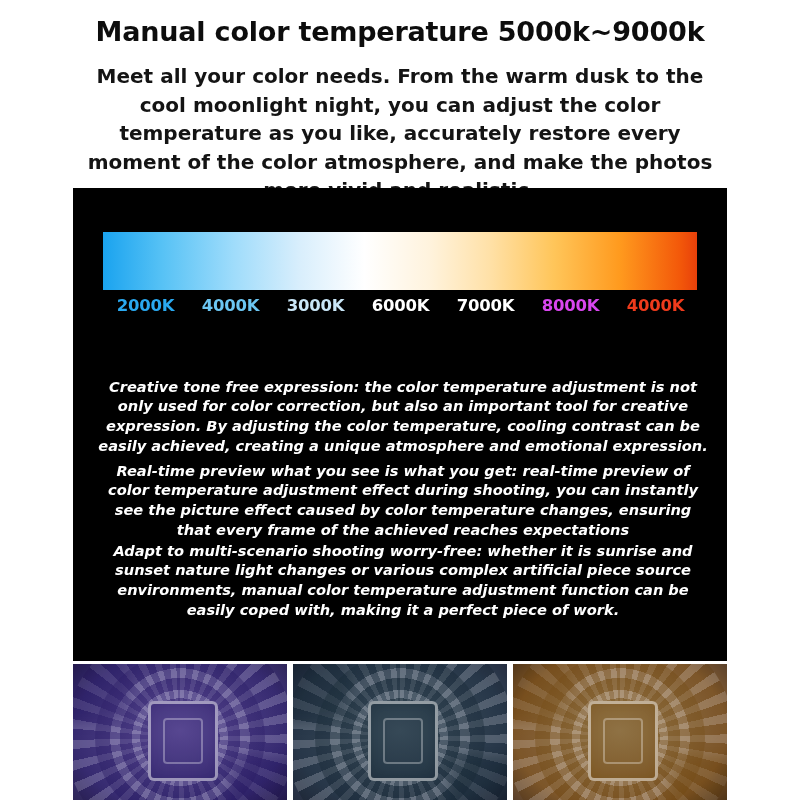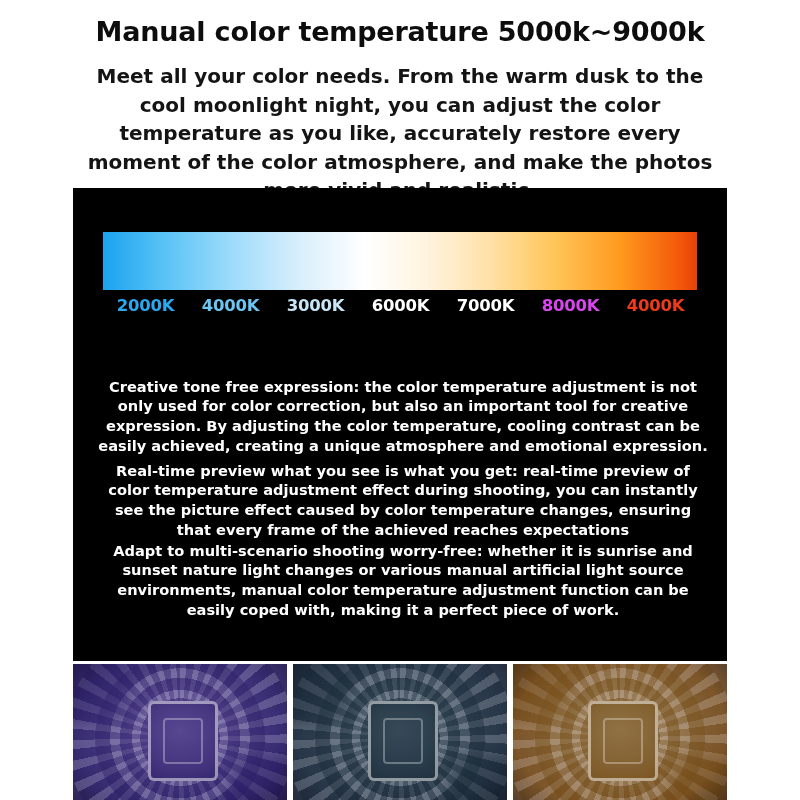--- a/index.html
+++ b/index.html
@@ -86,20 +86,21 @@
   }
   .body-block {
     position: absolute;
     left: 24px;
     width: 612px;
     color: #ffffff;
     font-size: 14.6px;
     font-weight: bold;
     line-height: 1.36;
     text-align: center;
+    font-style: italic;
   }
   .block-1 { top: 174px; }
   .block-2 { top: 258px; }
   .block-3 { top: 338px; }
 
   .thumbs {
     position: absolute;
     left: 73px;
     top: 648px;
     width: 654px;
@@ -212,21 +213,21 @@
       <span class="scale-label" style="color:#6cc6f2">4000K</span>
       <span class="scale-label" style="color:#c9e6f7">3000K</span>
       <span class="scale-label" style="color:#ffffff">6000K</span>
       <span class="scale-label" style="color:#ffffff">7000K</span>
       <span class="scale-label" style="color:#d946ef">8000K</span>
       <span class="scale-label" style="color:#ef3b1c">4000K</span>
     </div>
 
     <p class="body-block block-1">Creative tone free expression: the color temperature adjustment is not only used for color correction, but also an important tool for creative expression. By adjusting the color temperature, cooling contrast can be easily achieved, creating a unique atmosphere and emotional expression.</p>
     <p class="body-block block-2">Real-time preview what you see is what you get: real-time preview of color temperature adjustment effect during shooting, you can instantly see the picture effect caused by color temperature changes, ensuring that every frame of the achieved reaches expectations</p>
-    <p class="body-block block-3">Adapt to multi-scenario shooting worry-free: whether it is sunrise and sunset nature light changes or various manual artificial light source environments, manual color temperature adjustment function can be easily coped with, making it a perfect piece of work.</p>
+    <p class="body-block block-3">Adapt to multi-scenario shooting worry-free: whether it is sunrise and sunset nature light changes or various complex artificial piece source environments, manual color temperature adjustment function can be easily coped with, making it a perfect piece of work.</p>
   </div>
 
   <div class="thumbs">
     <div class="thumb">
       <div class="scene">
         <div class="vault"></div>
         <div class="rings"></div>
         <div class="well"></div>
         <div class="corner-a"></div>
         <div class="corner-b"></div>

